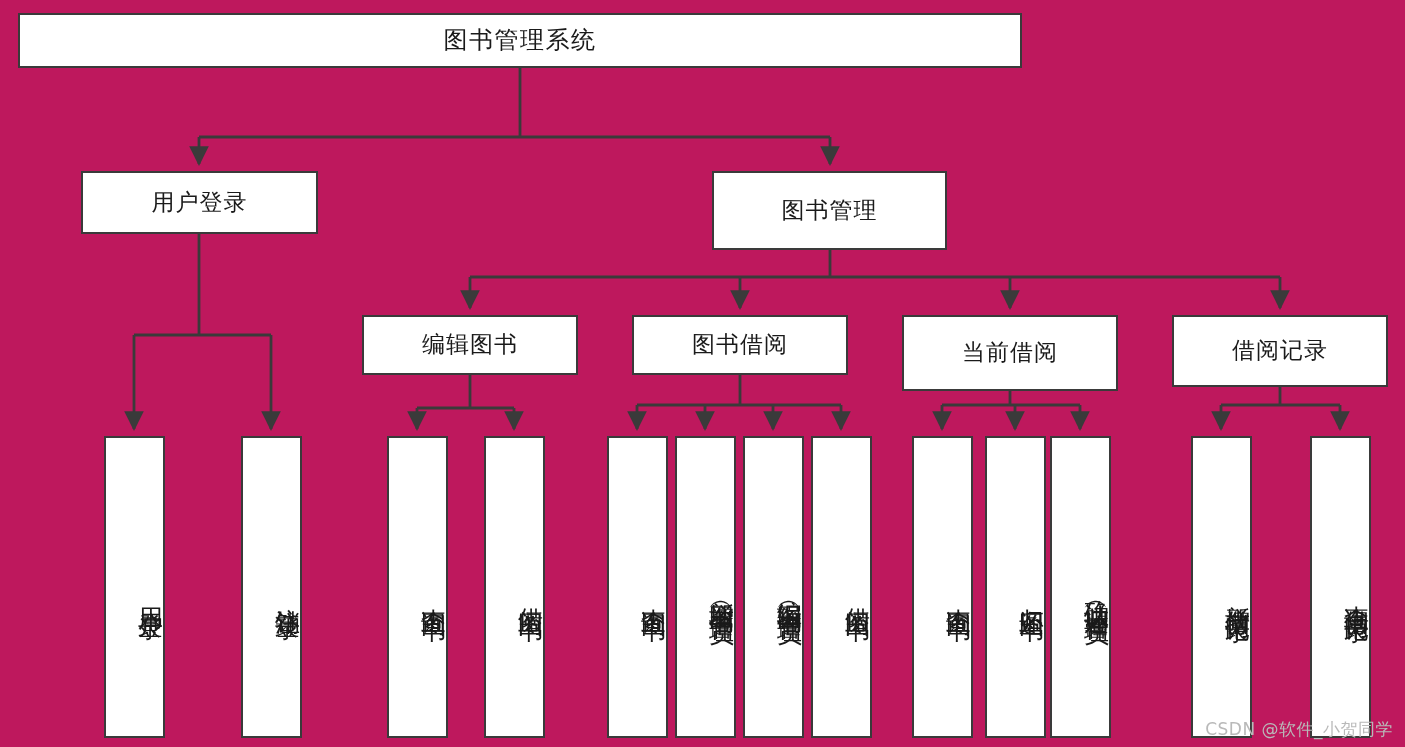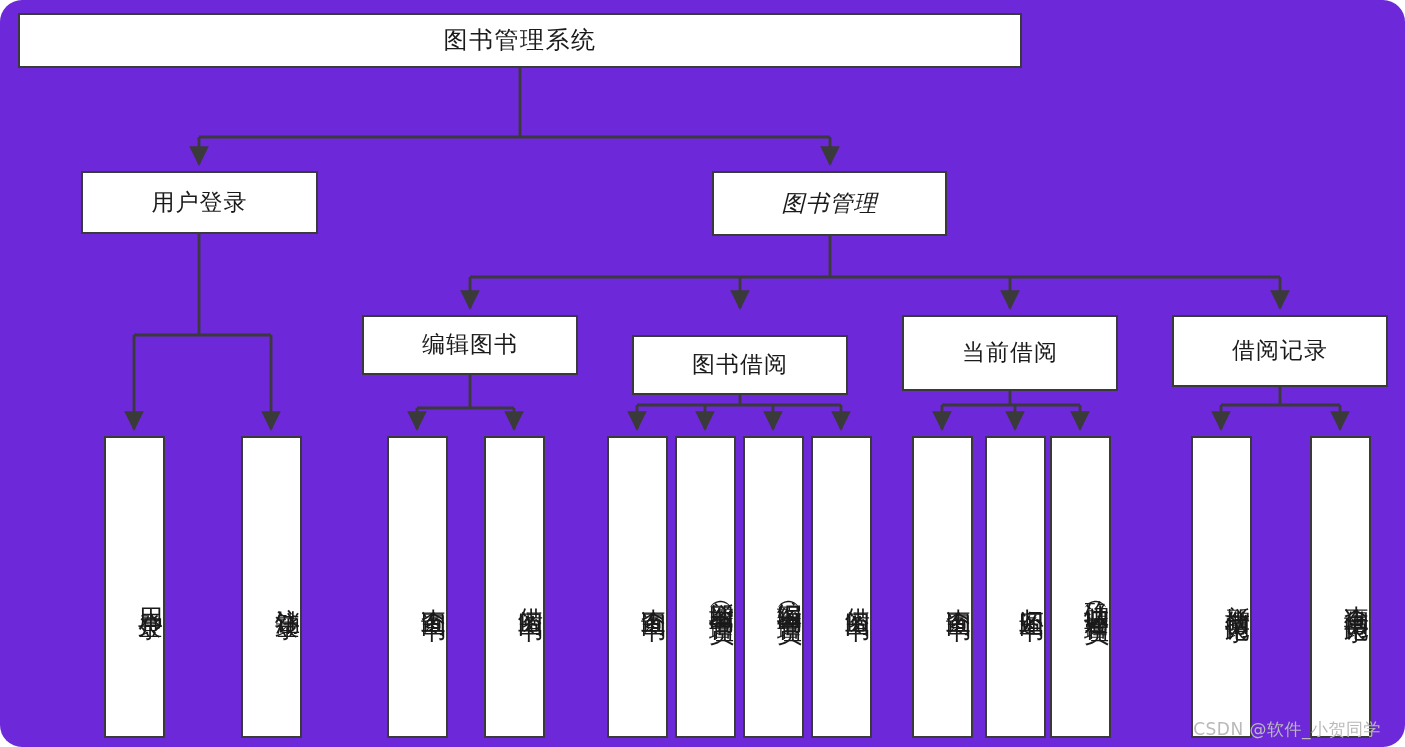--- a/index.html
+++ b/index.html
@@ -8,23 +8,22 @@
     padding: 0;
     background: #ffffff;
   }
   body {
     font-family: "DejaVu Sans", "Liberation Sans", sans-serif;
   }
   #canvas {
     position: relative;
     width: 1405px;
     height: 747px;
-    background: #6d28d9;
+    background: #be185d;
     overflow: hidden;
-    border-radius: 22px;
   }
   .node {
     position: absolute;
     box-sizing: border-box;
     background: #ffffff;
     border: 2.5px solid #3a3a3a;
     display: flex;
     align-items: center;
     justify-content: center;
     color: #1a1a1a;
@@ -56,21 +55,21 @@
   svg.edges {
     position: absolute;
     left: 0;
     top: 0;
     width: 1405px;
     height: 747px;
     pointer-events: none;
   }
   .watermark {
     position: absolute;
-    right: 24px;
+    right: 12px;
     bottom: 6px;
     font-size: 17px;
     color: #b9b9b9;
     letter-spacing: 0.5px;
     white-space: nowrap;
     font-family: "DejaVu Sans", "Liberation Sans", sans-serif;
   }
 </style>
 </head>
 <body>
@@ -123,24 +122,24 @@
       <path d="M 1280 375 L 1280 405"></path>
       <path d="M 1221 405 L 1340 405"></path>
       <path d="M 1221 405 L 1221 429" marker-end="url(#arrow)"></path>
       <path d="M 1340 405 L 1340 429" marker-end="url(#arrow)"></path>
     </g>
   </svg>
 
   <div class="node horiz root" id="node-root" style="left: 18px; top: 13px; width: 1004px; height: 55px;">图书管理系统</div>
 
   <div class="node horiz" id="node-user-login" style="left: 81px; top: 171px; width: 237px; height: 63px;">用户登录</div>
-  <div class="node horiz" id="node-book-manage" style="left: 712px; top: 171px; width: 235px; height: 65px; font-style: italic;">图书管理</div>
+  <div class="node horiz" id="node-book-manage" style="left: 712px; top: 171px; width: 235px; height: 79px;">图书管理</div>
 
   <div class="node horiz" id="node-new-book-rec" style="left: 362px; top: 315px; width: 216px; height: 60px;">编辑图书</div>
-  <div class="node horiz" id="node-book-borrow" style="left: 632px; top: 315px; width: 216px; height: 60px; margin-top: 20px;">图书借阅</div>
+  <div class="node horiz" id="node-book-borrow" style="left: 632px; top: 315px; width: 216px; height: 60px;">图书借阅</div>
   <div class="node horiz" id="node-current-borrow" style="left: 902px; top: 315px; width: 216px; height: 76px;">当前借阅</div>
   <div class="node horiz" id="node-borrow-record" style="left: 1172px; top: 315px; width: 216px; height: 72px;">借阅记录</div>
 
   <div class="node leaf" id="leaf-0" style="left: 104px; top: 436px; width: 61px; height: 302px;">
     <span class="leaf-label">用户登录</span>
   </div>
   <div class="node leaf" id="leaf-1" style="left: 241px; top: 436px; width: 61px; height: 302px;">
     <span class="leaf-label">注销登录</span>
   </div>
   <div class="node leaf" id="leaf-2" style="left: 387px; top: 436px; width: 61px; height: 302px;">

